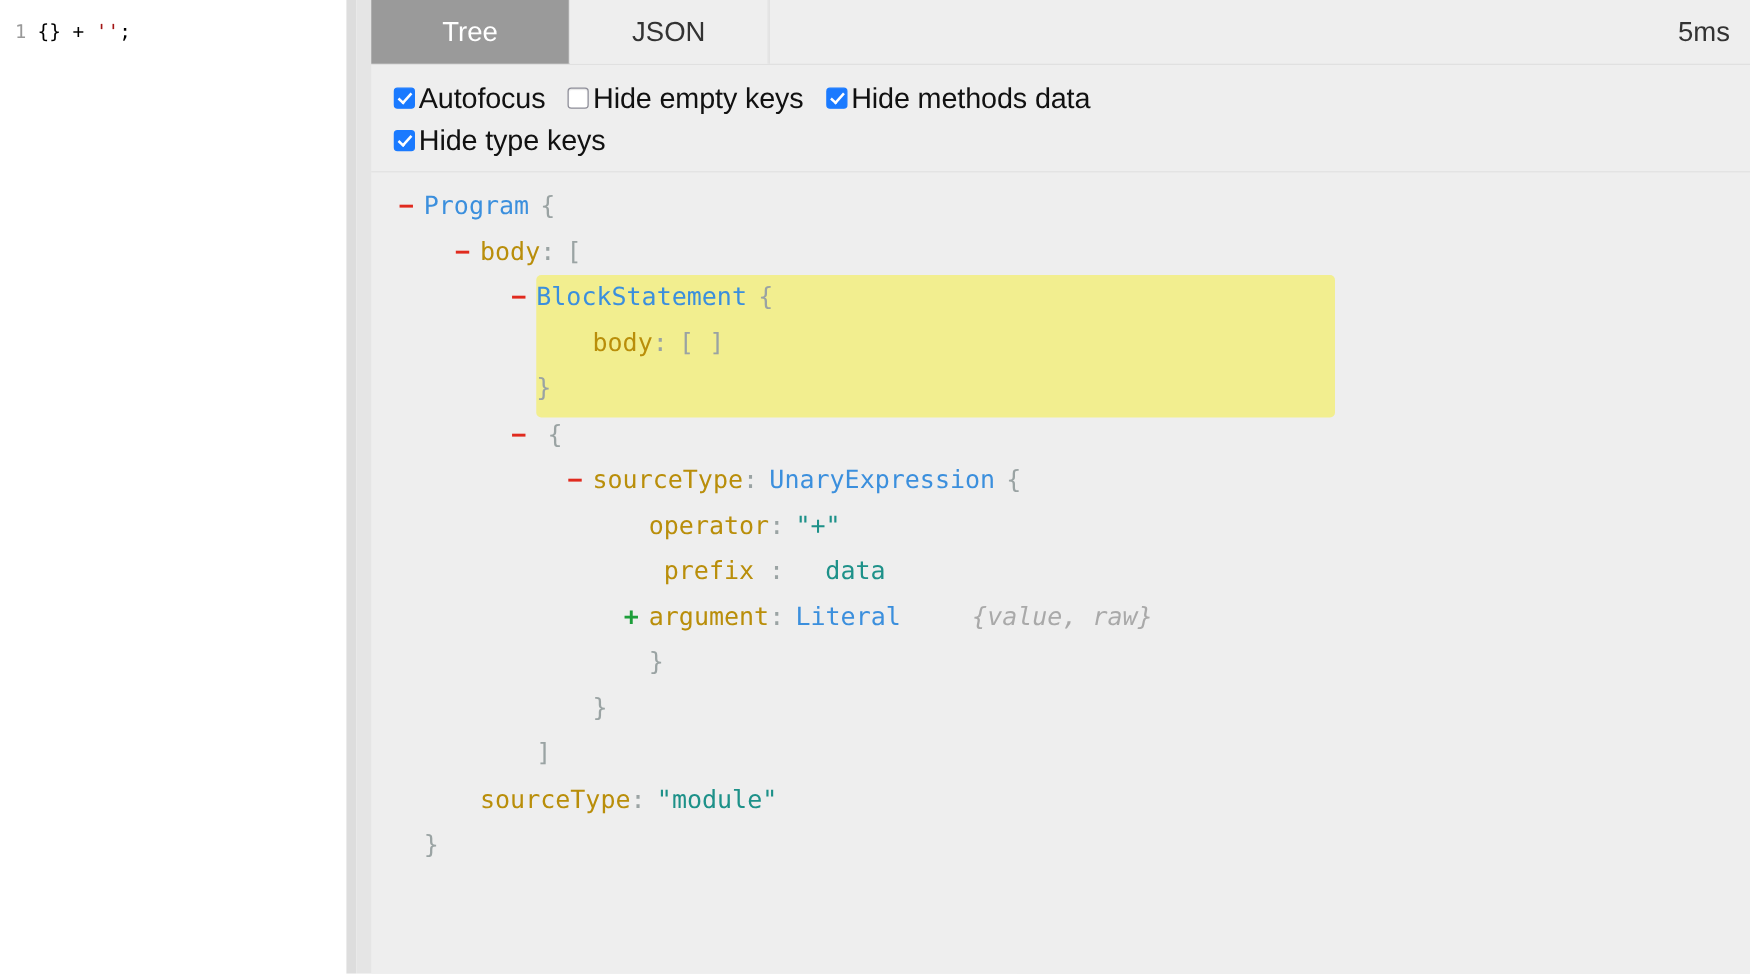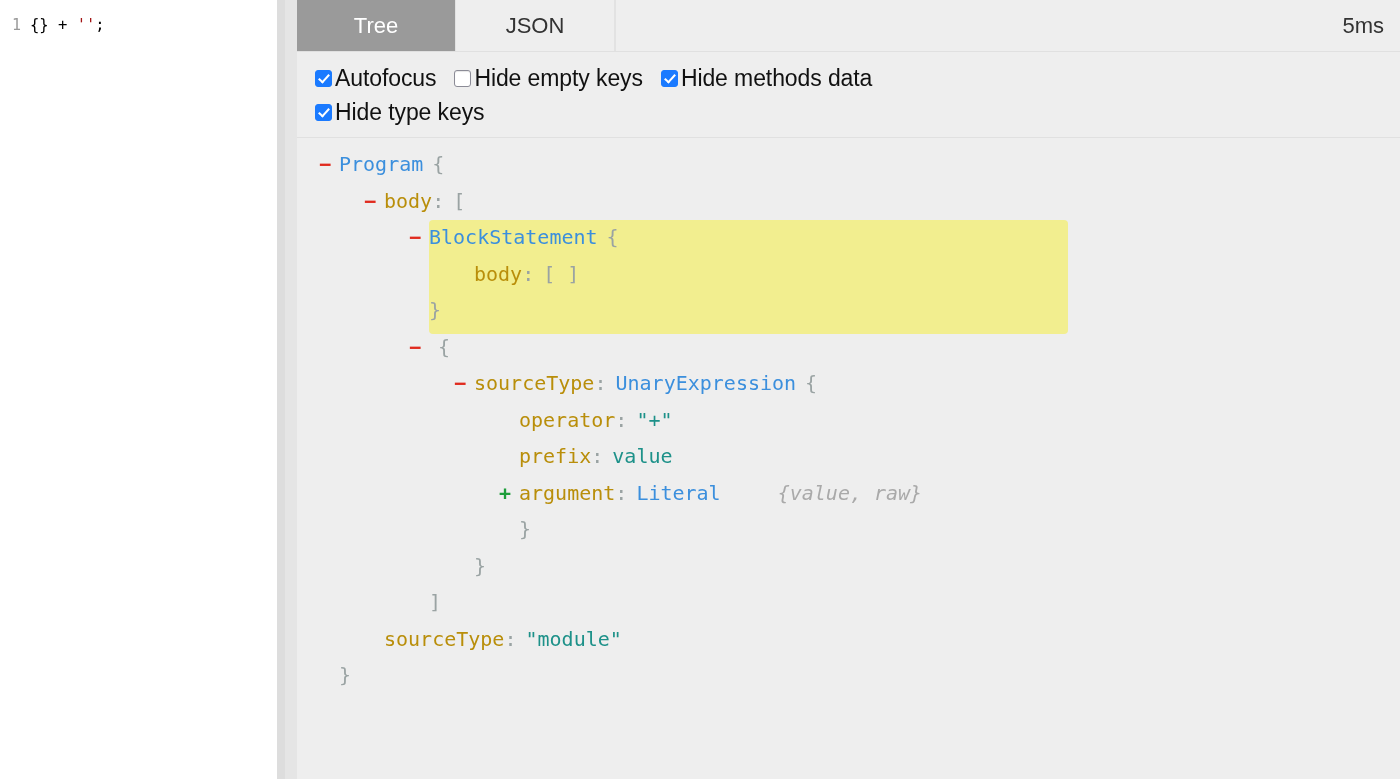--- a/index.html
+++ b/index.html
@@ -272,21 +272,21 @@
       <div class="tree-inner" id="tree-inner">
           <div class="hl-box" style="background: rgb(242, 238, 143); left: 132px; top: 74px; width: 639px; height: 113.5px;"></div>
           <div class="row"><span class="row-content" style="margin-left: 18px;"><span class="toggle minus">−</span><span class="t-type">Program</span><span class="sp"> </span><span class="t-punct">{</span></span></div>
           <div class="row"><span class="row-content" style="margin-left: 63px;"><span class="toggle minus">−</span><span class="t-key">body</span><span class="t-colon">:</span><span class="sp"> </span><span class="t-punct">[</span></span></div>
           <div class="row"><span class="row-content" style="margin-left: 108px;"><span class="toggle minus">−</span><span class="t-type">BlockStatement</span><span class="sp"> </span><span class="t-punct">{</span></span></div>
           <div class="row"><span class="row-content" style="margin-left: 153px;"><span class="toggle none">&nbsp;</span><span class="t-key">body</span><span class="t-colon">:</span><span class="sp"> </span><span class="t-punct">[ ]</span></span></div>
           <div class="row"><span class="row-content" style="margin-left: 108px;"><span class="toggle none">&nbsp;</span><span class="t-punct">}</span></span></div>
           <div class="row"><span class="row-content" style="margin-left: 108px;"><span class="toggle minus">−</span><span class="sp"> </span><span class="t-punct">{</span></span></div>
           <div class="row"><span class="row-content" style="margin-left: 153px;"><span class="toggle minus">−</span><span class="t-key">sourceType</span><span class="t-colon">:</span><span class="sp"> </span><span class="t-type">UnaryExpression</span><span class="sp"> </span><span class="t-punct">{</span></span></div>
           <div class="row"><span class="row-content" style="margin-left: 198px;"><span class="toggle none">&nbsp;</span><span class="t-key">operator</span><span class="t-colon">:</span><span class="sp"> </span><span class="t-string">"+"</span></span></div>
-          <div class="row"><span class="row-content" style="margin-left: 198px;"><span class="toggle none">&nbsp;</span><span class="t-key">prefix</span><span class="t-colon">:</span><span class="sp"> </span><span class="t-bool">value</span></span></div>
+          <div class="row"><span class="row-content" style="margin-left: 198px; gap: 12px;"><span class="toggle none">&nbsp;</span><span class="t-key">prefix</span><span class="t-colon">:</span><span class="sp"> </span><span class="t-bool">data</span></span></div>
           <div class="row"><span class="row-content" style="margin-left: 198px;"><span class="toggle plus">+</span><span class="t-key">argument</span><span class="t-colon">:</span><span class="sp"> </span><span class="t-type">Literal</span><span class="sp"> </span><span class="t-hint">{value, raw}</span></span></div>
           <div class="row"><span class="row-content" style="margin-left: 198px;"><span class="toggle none">&nbsp;</span><span class="t-punct">}</span></span></div>
           <div class="row"><span class="row-content" style="margin-left: 153px;"><span class="toggle none">&nbsp;</span><span class="t-punct">}</span></span></div>
           <div class="row"><span class="row-content" style="margin-left: 108px;"><span class="toggle none">&nbsp;</span><span class="t-punct">]</span></span></div>
           <div class="row"><span class="row-content" style="margin-left: 63px;"><span class="toggle none">&nbsp;</span><span class="t-key">sourceType</span><span class="t-colon">:</span><span class="sp"> </span><span class="t-string">"module"</span></span></div>
           <div class="row"><span class="row-content" style="margin-left: 18px;"><span class="toggle none">&nbsp;</span><span class="t-punct">}</span></span></div>
         </div>
     </div>
 
   </div>

